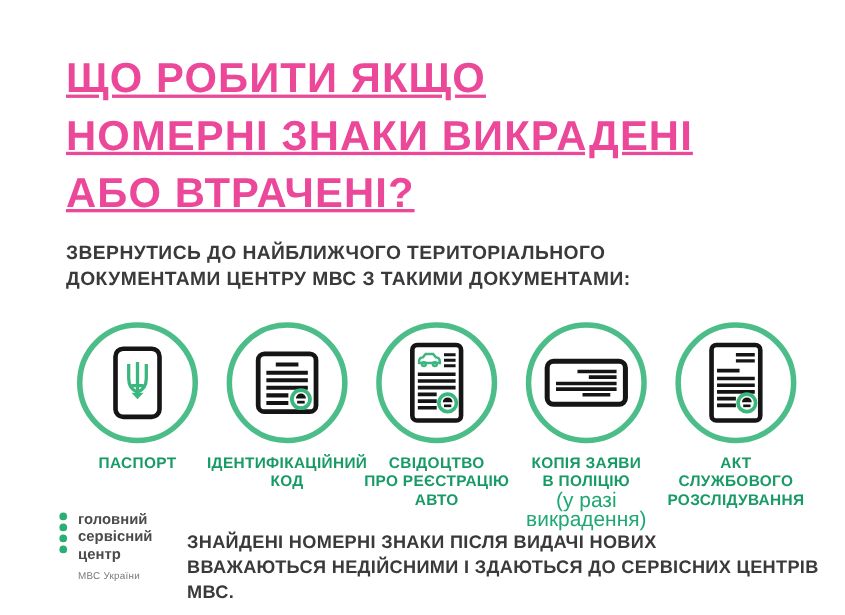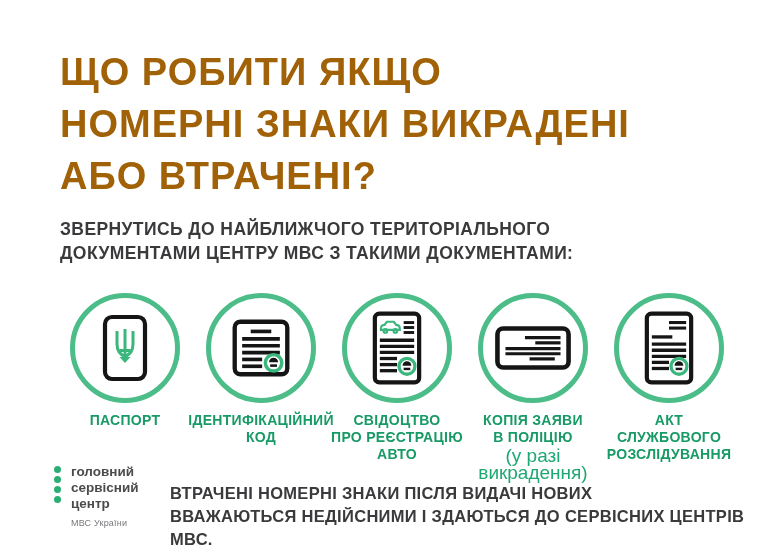--- a/index.html
+++ b/index.html
@@ -3,21 +3,21 @@
 <meta charset="utf-8">
 <style>
   html,body{margin:0;padding:0;}
   body{width:768px;height:559px;background:#ffffff;overflow:hidden;position:relative;
        font-family:"Liberation Sans", sans-serif;}
   .poster{position:absolute;inset:0;background:#fff;}
   .pre{white-space:pre-line;}
 
   .title{position:absolute;left:60px;top:46px;width:690px;
          font-size:38px;font-weight:bold;line-height:52px;letter-spacing:1px;
-         color:#a16207;}
+         color:#ec4899;text-decoration:underline;}
   .subtitle{position:absolute;left:60px;top:217px;width:660px;
             font-size:17.5px;font-weight:bold;line-height:24px;letter-spacing:.4px;
             color:#3A3A3C;}
 
   .doc-row{position:absolute;left:49px;top:293px;width:688px;
            display:flex;justify-content:flex-end;}
   .doc-item{width:136px;display:flex;flex-direction:column;align-items:center;}
   .doc-circle{width:110px;height:110px;border:5px solid #4CBD88;border-radius:50%;
               background:#fff;display:flex;align-items:center;justify-content:center;
               box-sizing:border-box;}
@@ -171,16 +171,16 @@
       <div class="logo-dot"></div>
     </div>
     <div class="logo-text">
       <div>головний</div>
       <div>сервісний</div>
       <div>центр</div>
       <div class="logo-sub">МВС України</div>
     </div>
   </div>
 
-  <div class="footer-note pre">ВТРАЧЕНІ НОМЕРНІ ЗНАКИ ПІСЛЯ ВИДАЧІ НОВИХ
+  <div class="footer-note pre">ЗНАЙДЕНІ НОМЕРНІ ЗНАКИ ПІСЛЯ ВИДАЧІ НОВИХ
 ВВАЖАЮТЬСЯ НЕДІЙСНИМИ І ЗДАЮТЬСЯ ДО СЕРВІСНИХ ЦЕНТРІВ МВС.</div>
 
 </div>
 
 </body></html>

